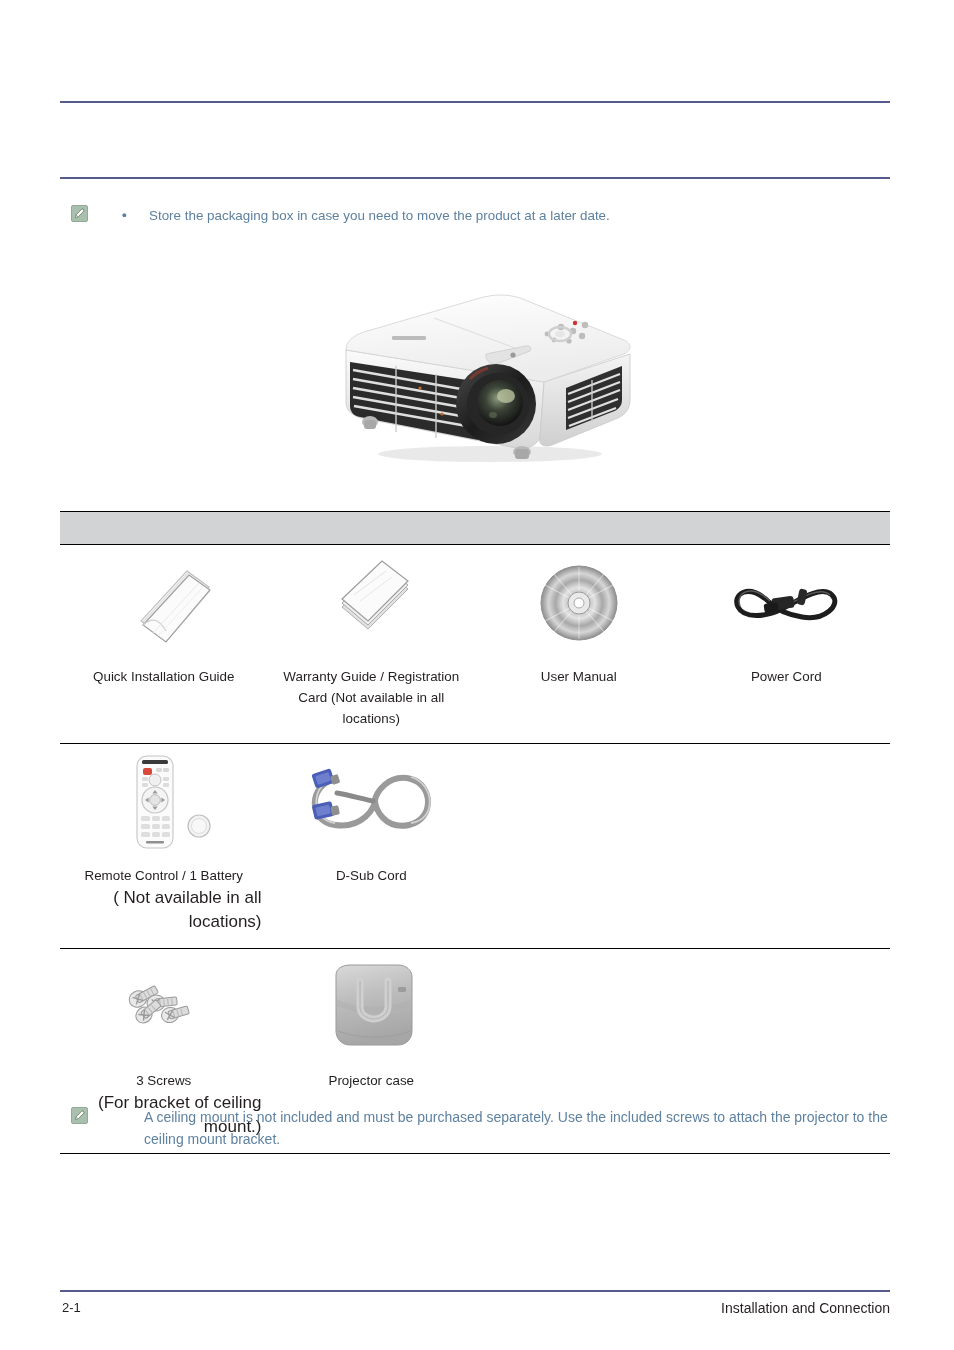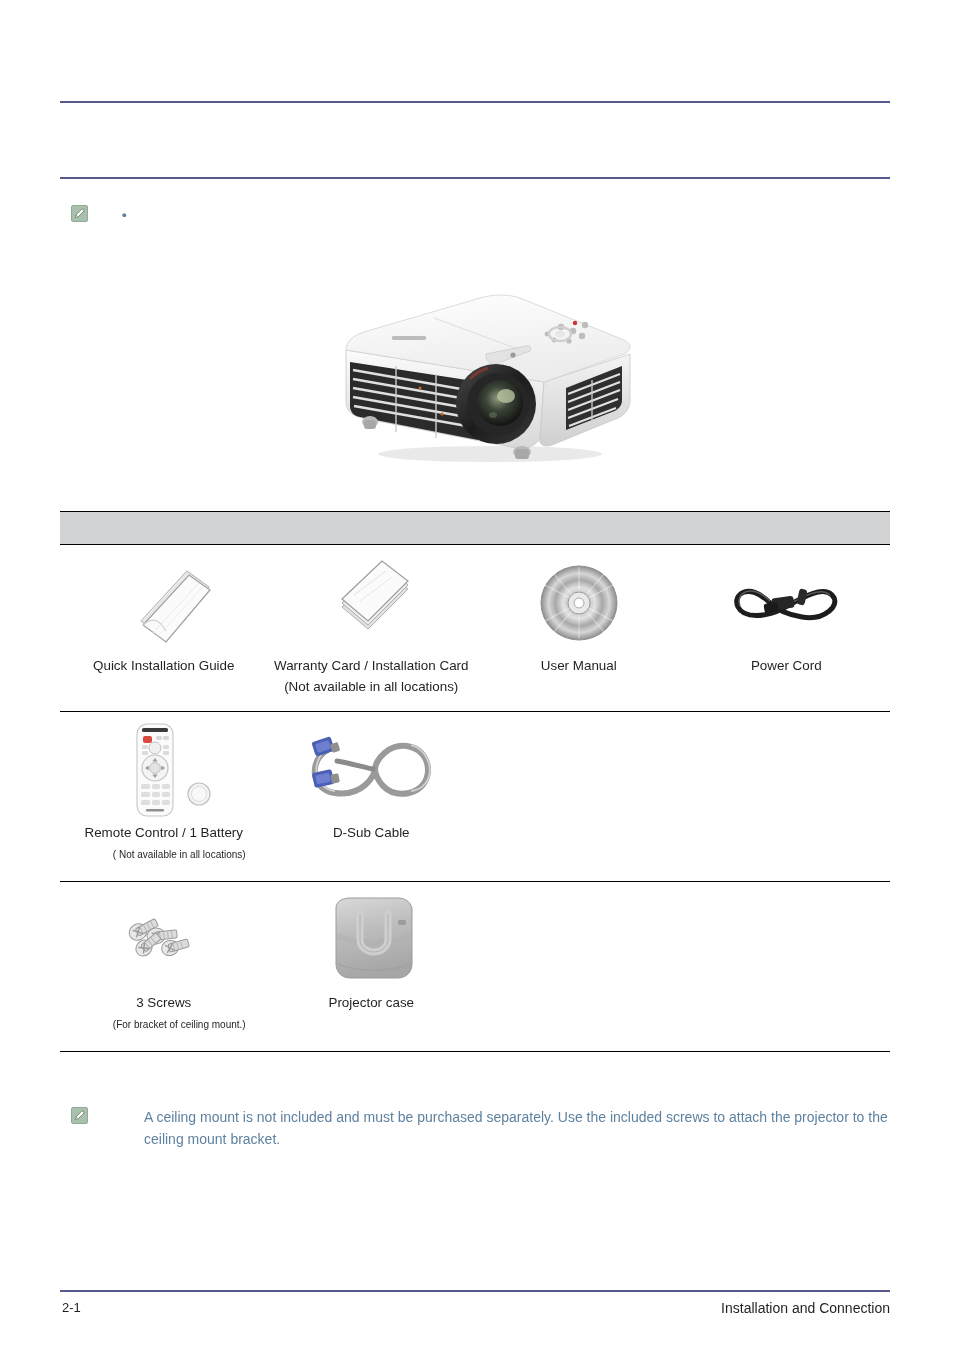--- a/index.html
+++ b/index.html
@@ -144,30 +144,30 @@
     align-items: center;
   }
   .cell-art {
     height: 92px;
     display: flex;
     align-items: center;
     justify-content: center;
   }
   .cell-art svg { display: block; }
   .cell-label {
-    margin-top: 6px;
+    margin-top: 17px;
     text-align: center;
     font-size: 13.4px;
     line-height: 21px;
     color: #231f20;
     max-width: 196px;
   }
   .cell-sub {
-    text-align: center;
-    font-size: 10px;
+    text-align: right;
+    font-size: 17px;
     line-height: 24px;
     color: #231f20;
     max-width: 178px;
     margin-left: 31px;
   }
   .cell.empty { visibility: hidden; }
 
   
   .rule-foot {
     position: absolute;
@@ -209,20 +209,21 @@
         <path d="M10.2 2.6 L12.3 4.7" stroke="#6f8a76" stroke-width="0.9"></path>
         <path d="M4.1 8.9 L6.1 10.9" stroke="#6f8a76" stroke-width="0.7"></path>
       </svg>
     </div>
     <div class="note-body">
       <div class="note-line">
         <span class="bullet">•</span>
       </div>
       <div class="note-line">
         <span class="bullet">•</span>
+        <span>Store the packaging box in case you need to move the product at a later date.</span>
       </div>
     </div>
   </div>
 
   <div class="hero">
     <svg width="320" height="190" viewBox="0 0 320 190">
       <defs>
         <linearGradient id="topFace" x1="0" y1="0" x2="0.3" y2="1">
           <stop offset="0" stop-color="#ffffff"></stop>
           <stop offset="1" stop-color="#ececec"></stop>
@@ -345,21 +346,21 @@
       <div class="cell">
         <div class="cell-art">
           <svg width="110" height="88" viewBox="0 0 110 88">
             <path d="M26 48 L66 10 L92 30 L52 70 Z" fill="#e2e2e2" stroke="#b0b0b0" stroke-width="1"></path>
             <path d="M26 44 L66 6 L92 26 L52 66 Z" fill="#f0f0f0" stroke="#a8a8a8" stroke-width="1"></path>
             <path d="M26 40 L66 2 L92 22 L52 62 Z" fill="#fbfbfb" stroke="#9c9c9c" stroke-width="1.2"></path>
             <path d="M38 36 L70 12" stroke="#e4e4e4" stroke-width="1"></path>
             <path d="M44 42 L76 18" stroke="#e8e8e8" stroke-width="1"></path>
           </svg>
         </div>
-        <div class="cell-label">Warranty Card / Installation Card (Not available in all locations)</div>
+        <div class="cell-label">Warranty Guide / Registration Card (Not available in all locations)</div>
       </div>
 
       <div class="cell">
         <div class="cell-art">
           <svg width="96" height="88" viewBox="0 0 96 88">
             <defs>
               <radialGradient id="discG" cx="0.5" cy="0.5" r="0.5">
                 <stop offset="0.16" stop-color="#fdfdfd"></stop>
                 <stop offset="0.2" stop-color="#b9b9b9"></stop>
                 <stop offset="0.42" stop-color="#e2e2e2"></stop>
@@ -459,21 +460,21 @@
               <path d="M36 36 C48 38 62 42 72 44"></path>
             </g>
             <rect x="12" y="14" width="20" height="15" rx="2.5" fill="#4a5fb5" transform="rotate(-18 22 21)"></rect>
             <rect x="15" y="17" width="14" height="9" rx="1.6" fill="#6e7fd0" transform="rotate(-18 22 21)"></rect>
             <rect x="12" y="46" width="20" height="15" rx="2.5" fill="#4a5fb5" transform="rotate(-12 22 53)"></rect>
             <rect x="15" y="49" width="14" height="9" rx="1.6" fill="#6e7fd0" transform="rotate(-12 22 53)"></rect>
             <rect x="30" y="18" width="8" height="9" rx="1.6" fill="#8f8f8f" transform="rotate(-18 34 22)"></rect>
             <rect x="30" y="49" width="8" height="9" rx="1.6" fill="#8f8f8f" transform="rotate(-12 34 53)"></rect>
           </svg>
         </div>
-        <div class="cell-label">D-Sub Cable</div>
+        <div class="cell-label">D-Sub Cord</div>
       </div>
 
     </div>
 
     <div class="tbl-row last">
 
       <div class="cell">
         <div class="cell-art">
           <svg width="120" height="88" viewBox="0 0 120 88">
             <g stroke="#9a9a9a" stroke-width="1" fill="#e8e8e8">

